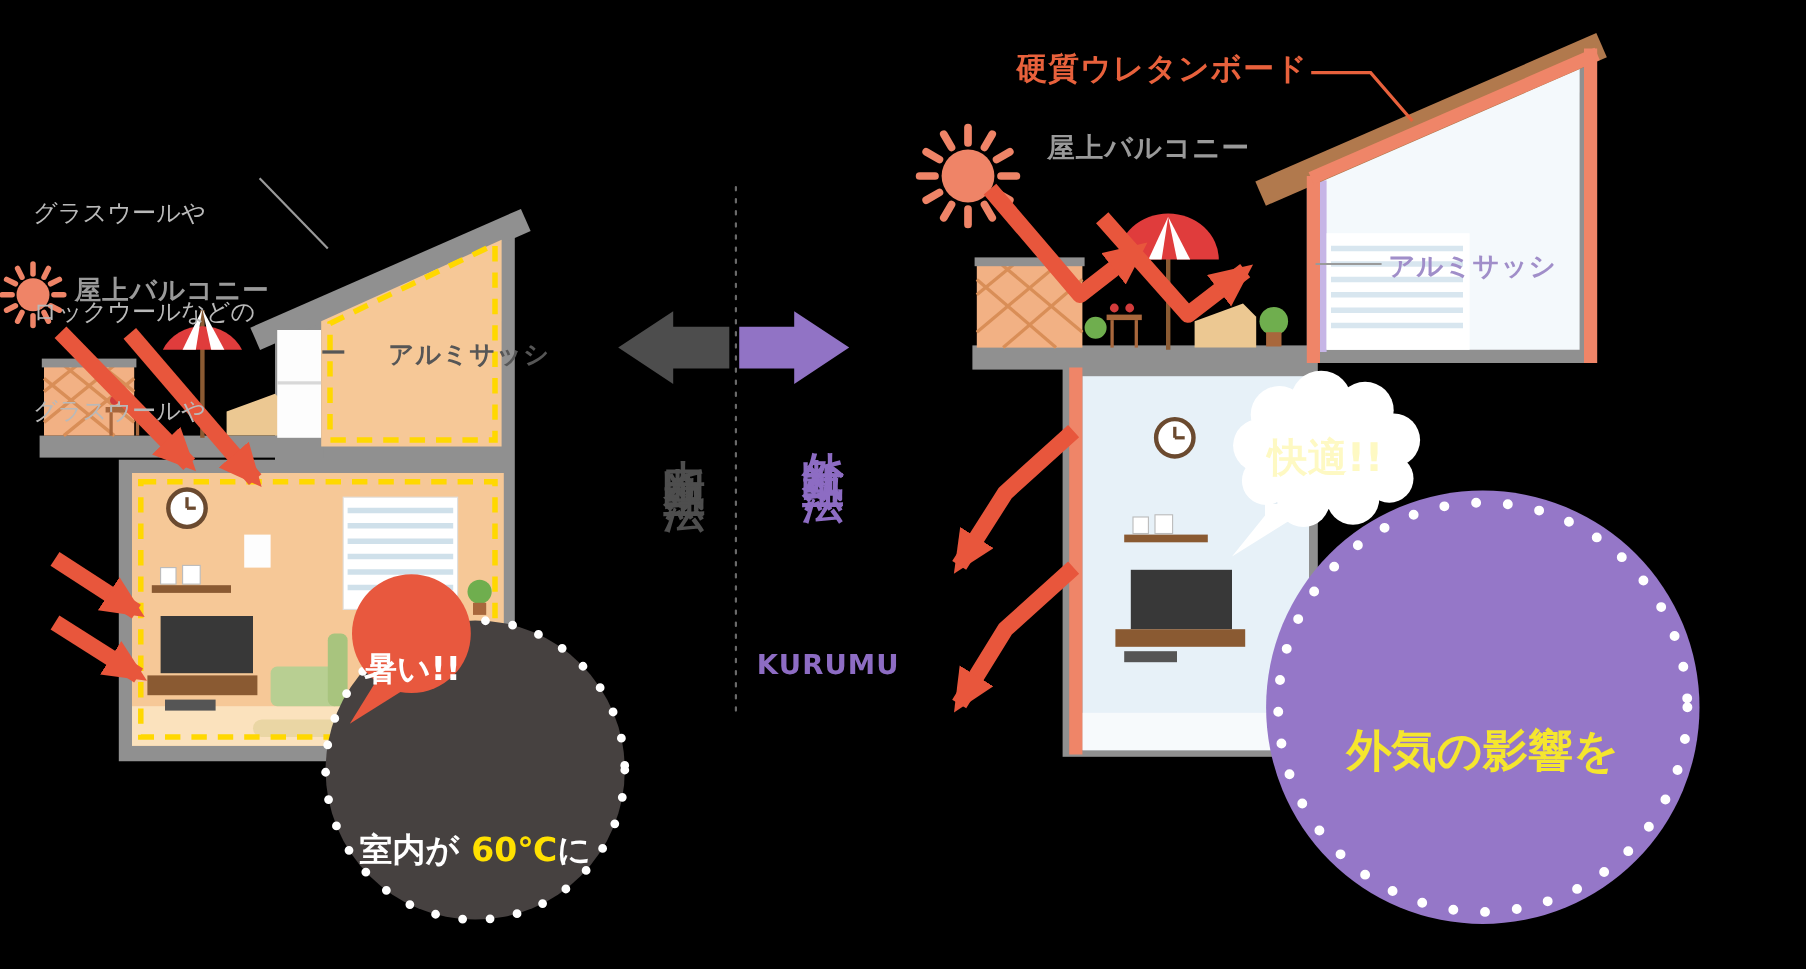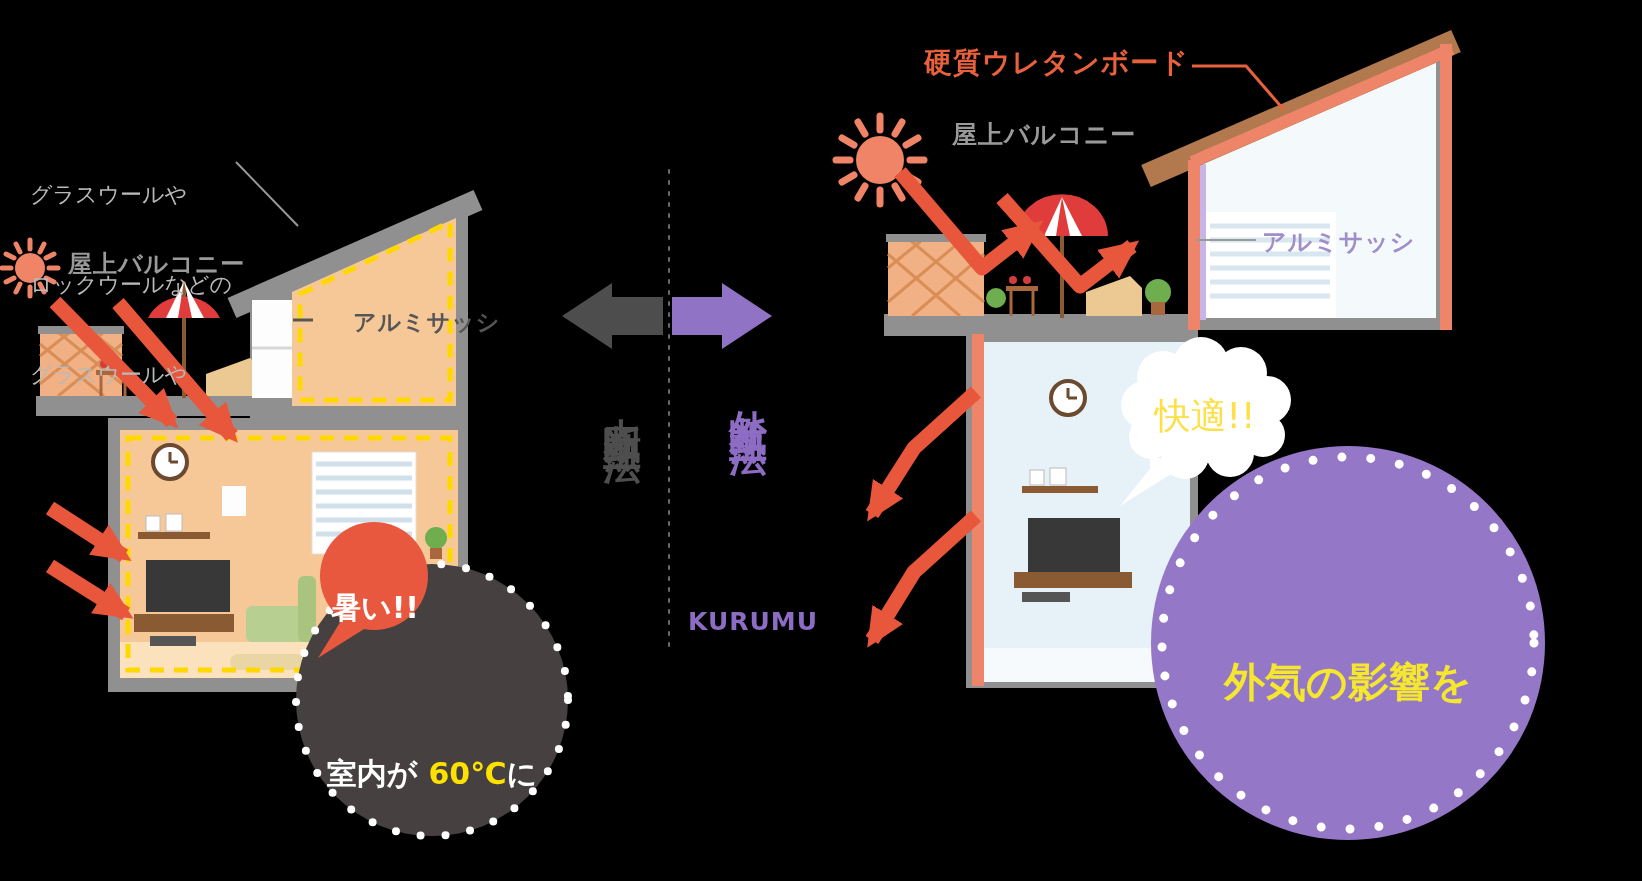--- a/index.html
+++ b/index.html
@@ -6,21 +6,21 @@
   .stage{position:relative;width:1642px;height:881px;background:#000;overflow:hidden;
          font-family:"DejaVu Sans","Liberation Sans",sans-serif;}
   .stage svg{position:absolute;left:0;top:0;}
   .txt{position:absolute;white-space:pre;}
   .note{font-size:22px;line-height:30px;color:#b9b9b9;font-weight:500;}
   .graylab{font-size:24px;color:#9a9a9a;font-weight:600;letter-spacing:1px;}
   .alumi{font-size:23px;color:#565656;font-weight:700;letter-spacing:1px;}
   .board{font-size:28px;color:#e8613c;font-weight:700;letter-spacing:1px;}
   .resin{font-size:24px;color:#a08ec9;font-weight:600;letter-spacing:1px;}
   .bubble-hot{font-size:30px;color:#fff;font-weight:700;text-align:center;margin-top:31px;}
-  .bubble-comfort{font-size:36px;color:#fde047;font-weight:400;text-align:center;}
+  .bubble-comfort{font-size:36px;color:#fef9c3;font-weight:700;text-align:center;}
   .circle-dark-text{color:#fff;font-size:30px;font-weight:700;line-height:44px;text-align:center;}
   .circle-dark-text .hl{color:#ffe100;margin-left:11px;}
   .circle-purple-text{color:#f5e62e;font-size:41px;font-weight:700;line-height:57px;text-align:center;}
   .vtext{writing-mode:vertical-rl;text-orientation:upright;font-size:38px;font-weight:700;letter-spacing:7px;}
   .method-in{color:#4e4e4e;}
   .method-out{color:#8d6cc3;}
   .brand{font-size:25px;font-weight:800;color:#8d6cc3;letter-spacing:1px;}
 </style>
 </head>
 <body>
@@ -280,21 +280,21 @@
 
   <div class="txt bubble-hot" style="left:316px;top:557px;width:118px;">暑い!!</div>
 
   <div class="txt circle-dark-text" style="left:292px;top:664px;width:280px;">
     <div><span>室内が</span><span class="hl">60℃</span><span>に</span></div>
     
   </div>
 
   <div class="txt vtext method-in" style="left:596px;top:388px;">内断熱工法</div>
   <div class="txt vtext method-out" style="left:722px;top:380px;">外断熱工法</div>
-  <div class="txt brand" style="left:688px;top:590px;margin-top:17px;">KURUMU</div>
+  <div class="txt brand" style="left:688px;top:590px;">KURUMU</div>
 
   <div class="txt board" style="left:924px;top:44px;">硬質ウレタンボード</div>
   <div class="txt graylab" style="left:952px;top:118px;font-size:25px;">屋上バルコニー</div>
   <div class="txt resin" style="left:1262px;top:226px;">アルミサッシ</div>
 
   <div class="txt bubble-comfort" style="left:1132px;top:392px;width:146px;">快適!!</div>
 
   <div class="txt circle-purple-text" style="left:1158px;top:540px;width:380px;">
     <div>外気の影響を</div>
     

